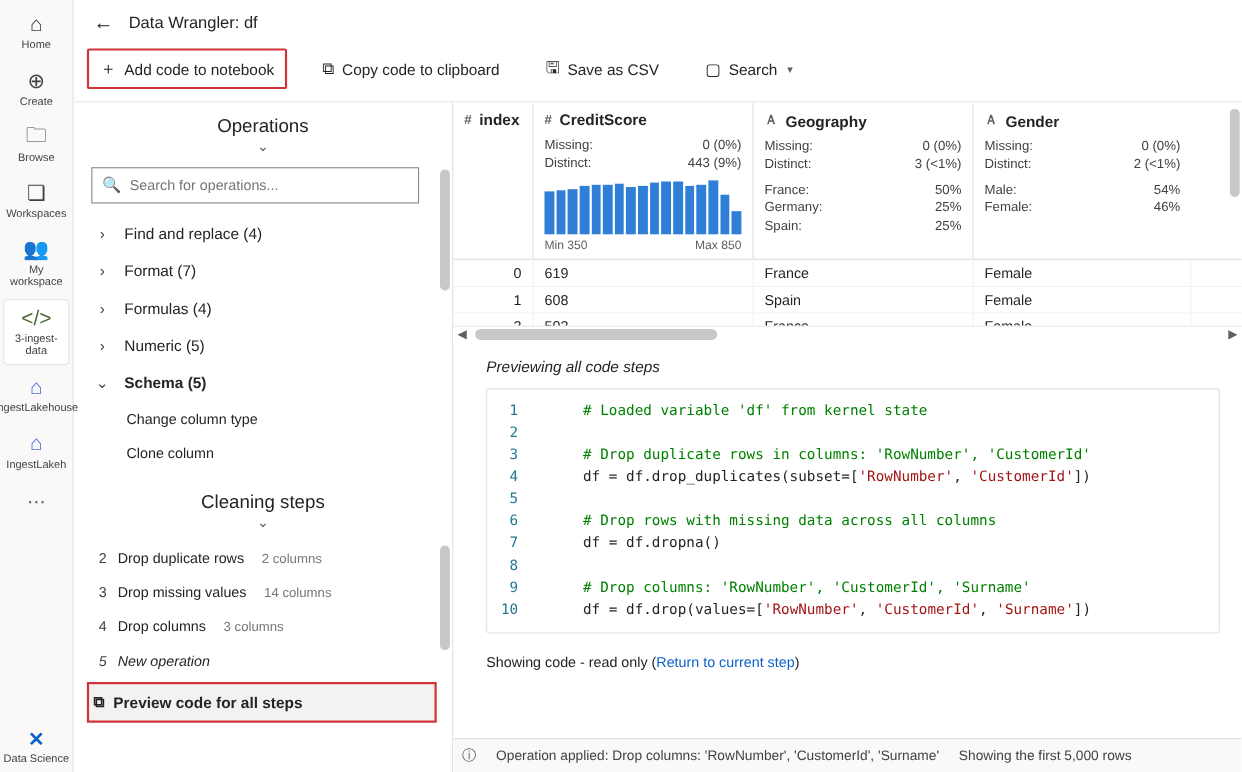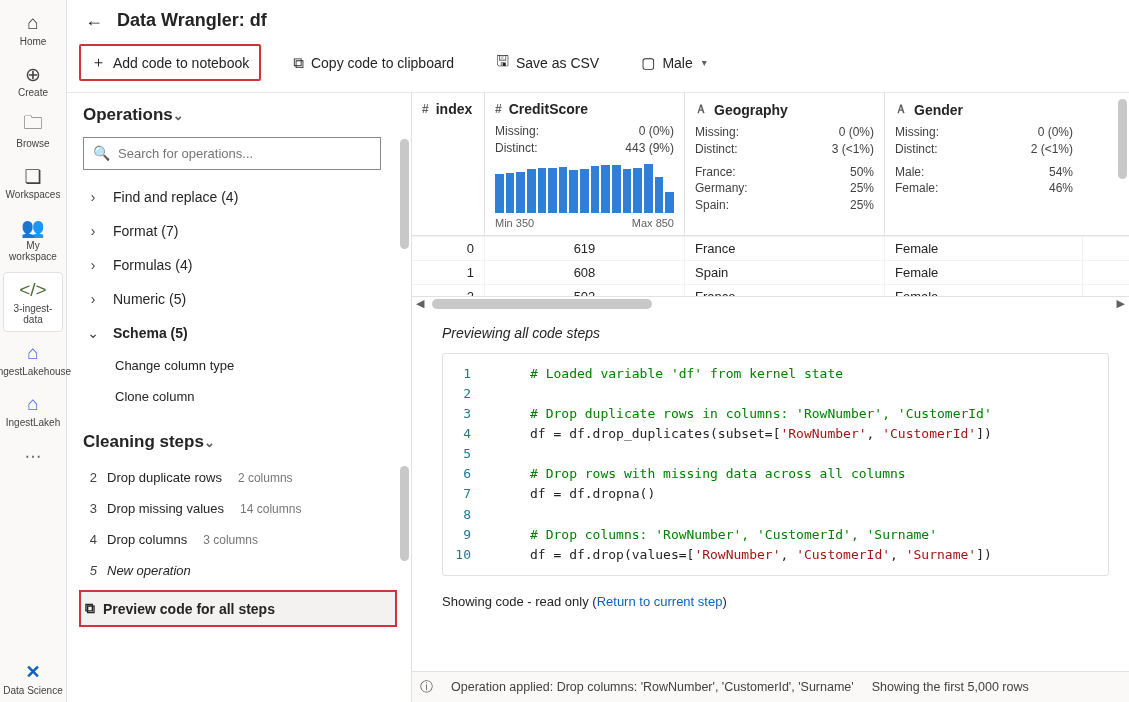--- a/index.html
+++ b/index.html
@@ -12,32 +12,32 @@
 .siderail-item .ic { font-size: 19px; height: 22px; display: flex; align-items: center; justify-content: center; }
 .siderail-item .lbl { text-align: center; line-height: 1.1; margin-top: 2px; }
 .siderail .dots { font-size: 17px; color: #616161; padding: 8px 0; }
 .siderail .spacer { flex: 1; }
 .siderail .ds-icon { color:#0a62c9; font-weight:700; font-size:18px; }
 
 
 .main { flex: 1; display: flex; flex-direction: column; }
 .header { display: flex; align-items: center; gap: 14px; padding: 10px 18px 8px; }
 .back-btn { font-size: 18px; cursor: pointer; }
-.page-title { font-size: 18px; font-weight: 700; }
+.page-title { font-size: 15px; font-weight: 400; }
 .toolbar { display: flex; align-items: center; gap: 22px; padding: 4px 18px 10px 12px; border-bottom: 1px solid #e8e8e8; }
 .tb-btn { display: flex; align-items: center; gap: 7px; padding: 7px 10px; cursor: pointer; font-size: 14px; border-radius: 2px; }
 .tb-btn .ic { font-size: 15px; }
 .highlight-red { border: 2.5px solid #d13438; }
 .views-chev { font-size: 10px; margin-left: 2px; color:#616161; }
 
 .body { flex: 1; display: flex; overflow: hidden; }
 
 
 .left-panel { width: 345px; border-right: 1px solid #e1e1e1; display: flex; flex-direction: column; }
-.section-hdr { display: flex; align-items: center; padding: 12px 16px 10px; font-size: 17px; font-weight: 700; cursor: pointer; }
+.section-hdr { display: flex; align-items: center; padding: 12px 16px 10px; font-size: 17px; font-weight: 400; cursor: pointer; flex-direction: column; }
 .chev { font-size: 13px; color: #616161; }
 .panel-scroll { position: relative; padding: 0 10px 8px 16px; }
 .search-wrap { position: relative; margin: 2px 20px 10px 0; }
 .search-input { width: 100%; height: 33px; border: 1px solid #8a8886; padding: 0 10px 0 34px; font-size: 13px; outline: none; }
 .search-ic { position: absolute; left: 10px; top: 8px; color: #0a62c9; font-size: 14px; }
 .op-item { display: flex; align-items: center; gap: 12px; padding: 9px 4px 9px 2px; font-size: 14px; cursor: pointer; }
 .op-item .chev-r { width: 16px; text-align: center; color: #424242; }
 .op-sub { padding: 8px 4px 8px 32px; font-size: 13px; cursor: pointer; }
 .vscroll { position: absolute; right: 2px; top: 4px; width: 9px; height: 110px; background: #c8c8c8; border-radius: 5px; }
 .vscroll2 { position: absolute; right: 2px; top: 4px; width: 9px; height: 95px; background: #c8c8c8; border-radius: 5px; }
@@ -63,21 +63,21 @@
 .stat-row { display: flex; justify-content: space-between; color: #424242; line-height: 1.4; }
 .stat-row .r { text-align: right; }
 .sparkbars { display: flex; align-items: flex-end; gap: 2px; height: 50px; margin: 6px 0 4px; }
 .sparkbars .bar { width: 9px; background: #2f7ed8; }
 .minmax { display: flex; justify-content: space-between; color: #616161; font-size: 11px; }
 
 .data-rows { border-bottom: 1px solid #e1e1e1; }
 .drow { display: flex; border-top: 1px solid #f3f2f1; font-size: 13px; }
 .dcell { padding: 4px 10px; border-right: 1px solid #f3f2f1; }
 .dcell.idx { width: 73px; text-align: right; }
-.dcell.c1 { width: 200px; text-align: center; }
+.dcell.c1 { width: 200px; text-align: left; }
 .dcell.c2 { width: 200px; }
 .dcell.c3 { width: 198px; }
 .hscroll-track { height: 14px; position: relative; background:#fff; }
 .hscroll-thumb { position: absolute; left: 20px; top: 2px; width: 220px; height: 10px; background: #c8c8c8; border-radius: 5px; }
 .hscroll-arrow { position:absolute; top:0; font-size:11px; color:#616161; }
 .hscroll-arrow.l { left:4px; } .hscroll-arrow.r { right:4px; }
 .rp-vscroll { position:absolute; right:2px; top:6px; width:9px; height:80px; background:#c8c8c8; border-radius:5px; }
 
 .code-area { flex: 1; padding: 14px 20px 6px 30px; overflow: auto; }
 .preview-title { font-style: italic; font-size: 14px; margin-bottom: 12px; }
@@ -153,21 +153,21 @@
     <div class="tb-btn">
       <span class="ic">⧉</span>
       <span>Copy code to clipboard</span>
     </div>
     <div class="tb-btn">
       <span class="ic">🖫</span>
       <span>Save as CSV</span>
     </div>
     <div class="tb-btn">
       <span class="ic">▢</span>
-      <span>Male</span>
+      <span>Search</span>
       <span class="views-chev">▾</span>
     </div>
   </div>
 
   <div class="body">
 
     <div class="left-panel">
       <div class="section-hdr">
         <span>Operations</span>
         <span class="chev">⌄</span>

